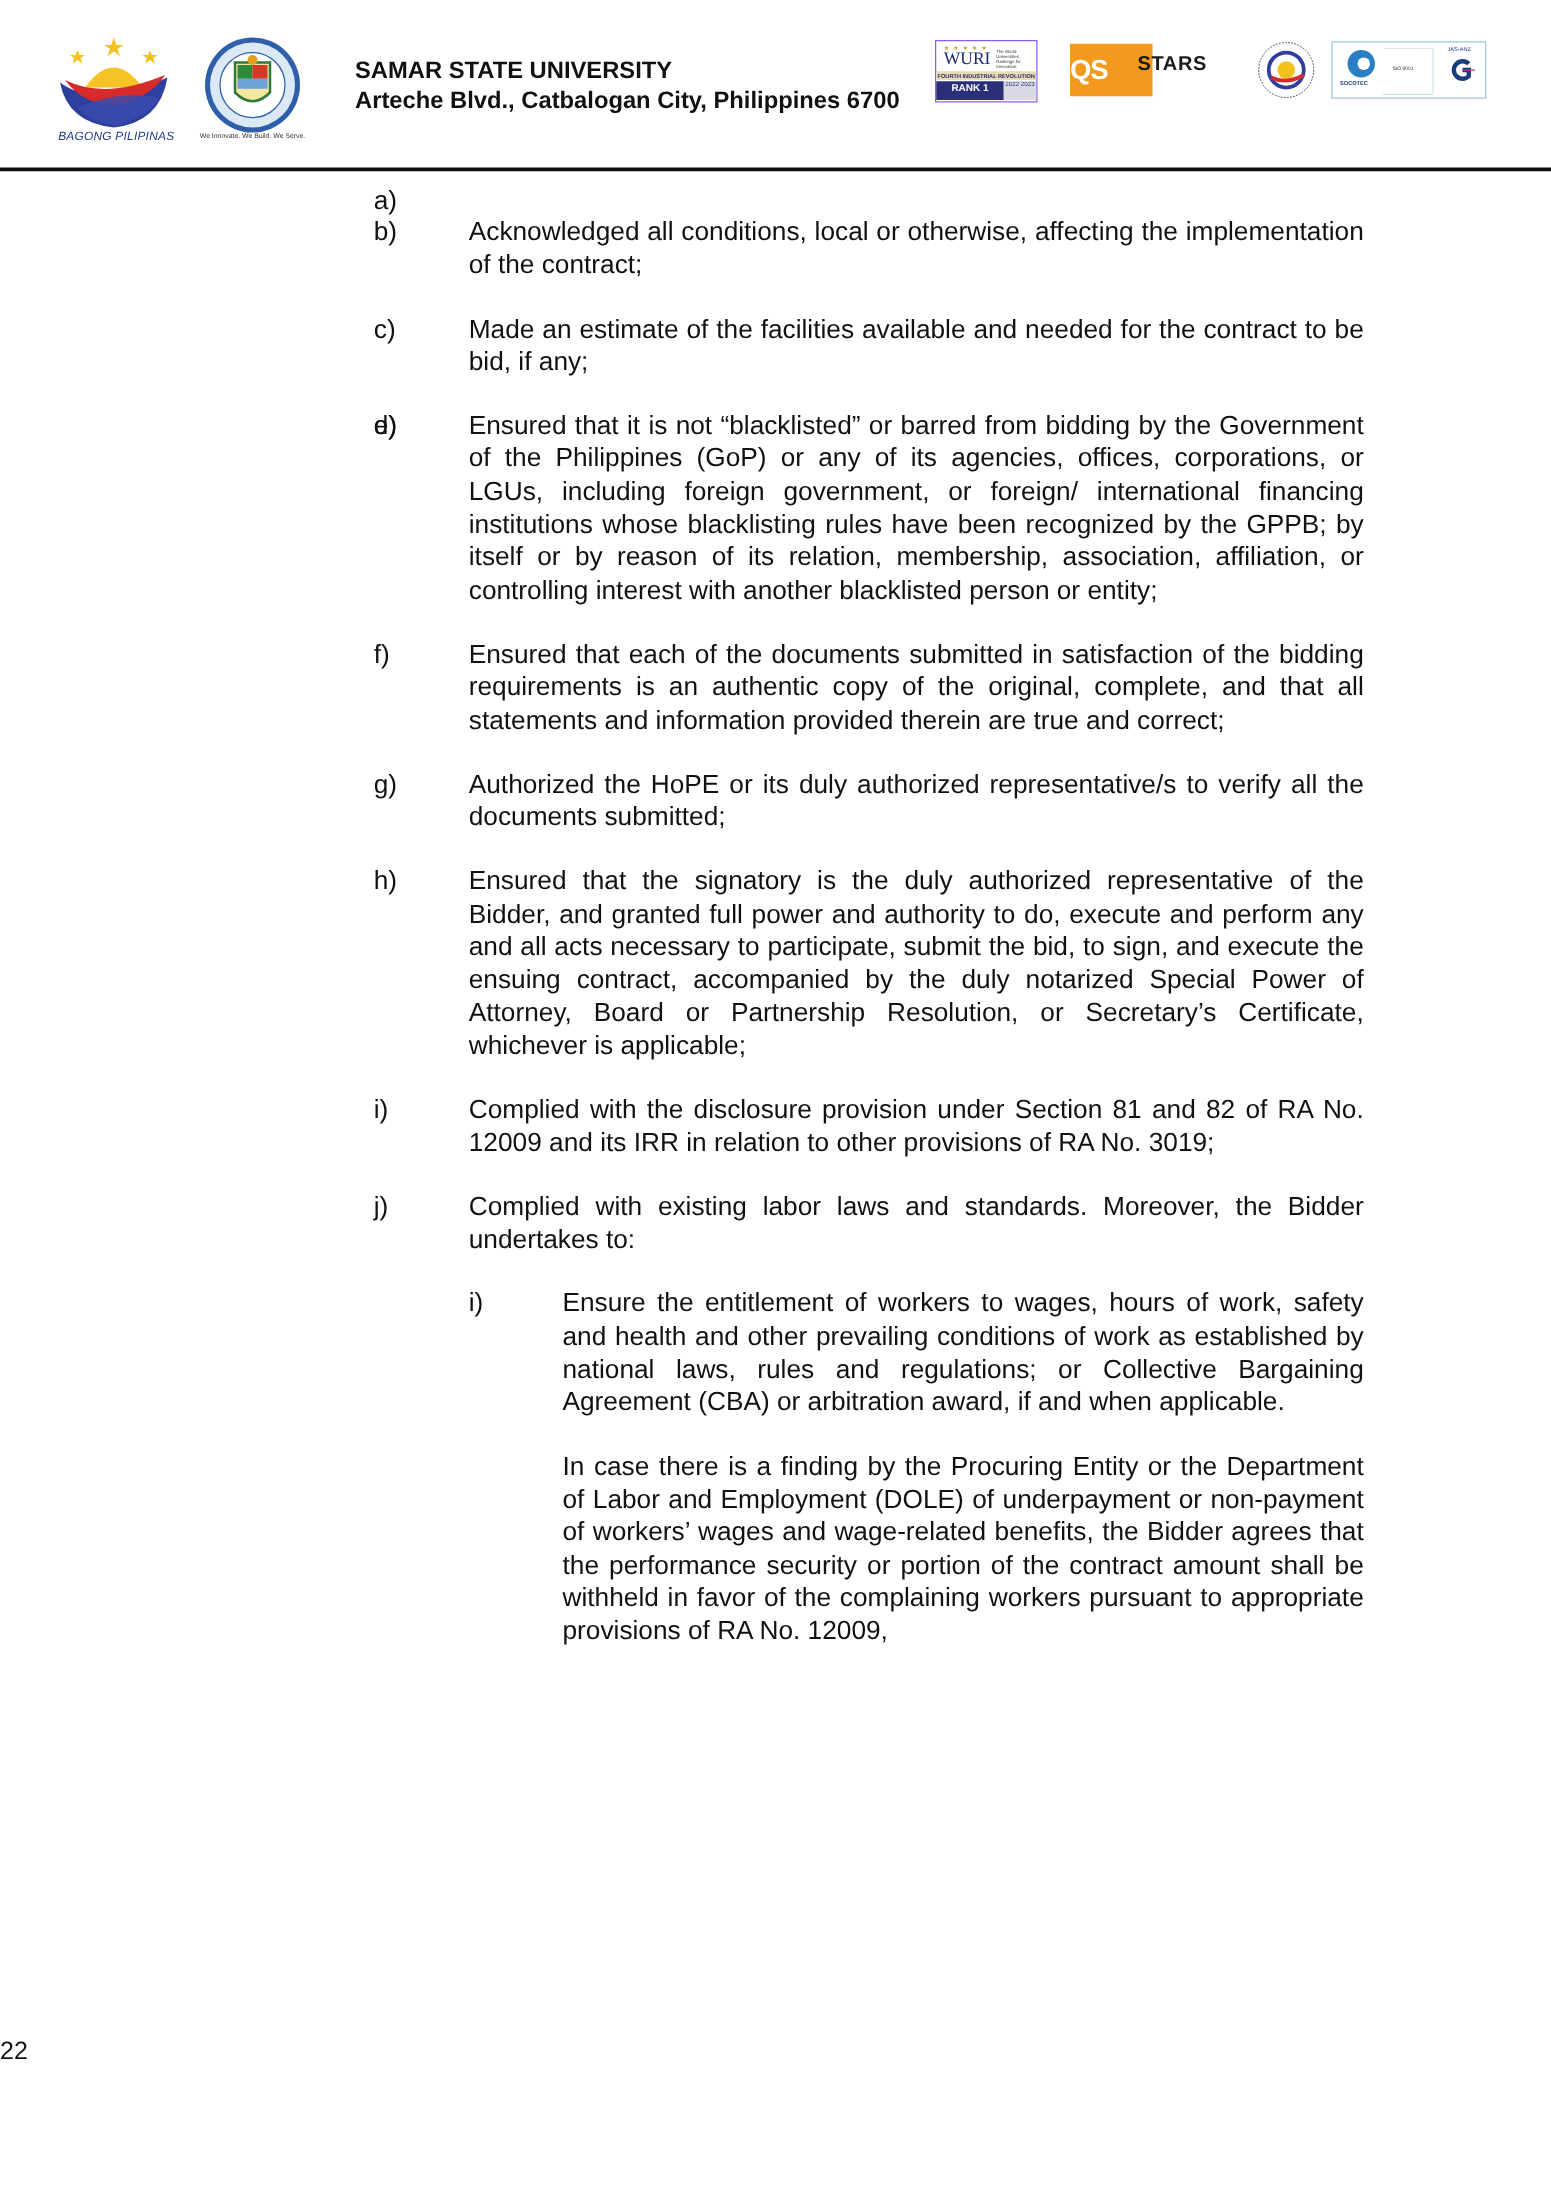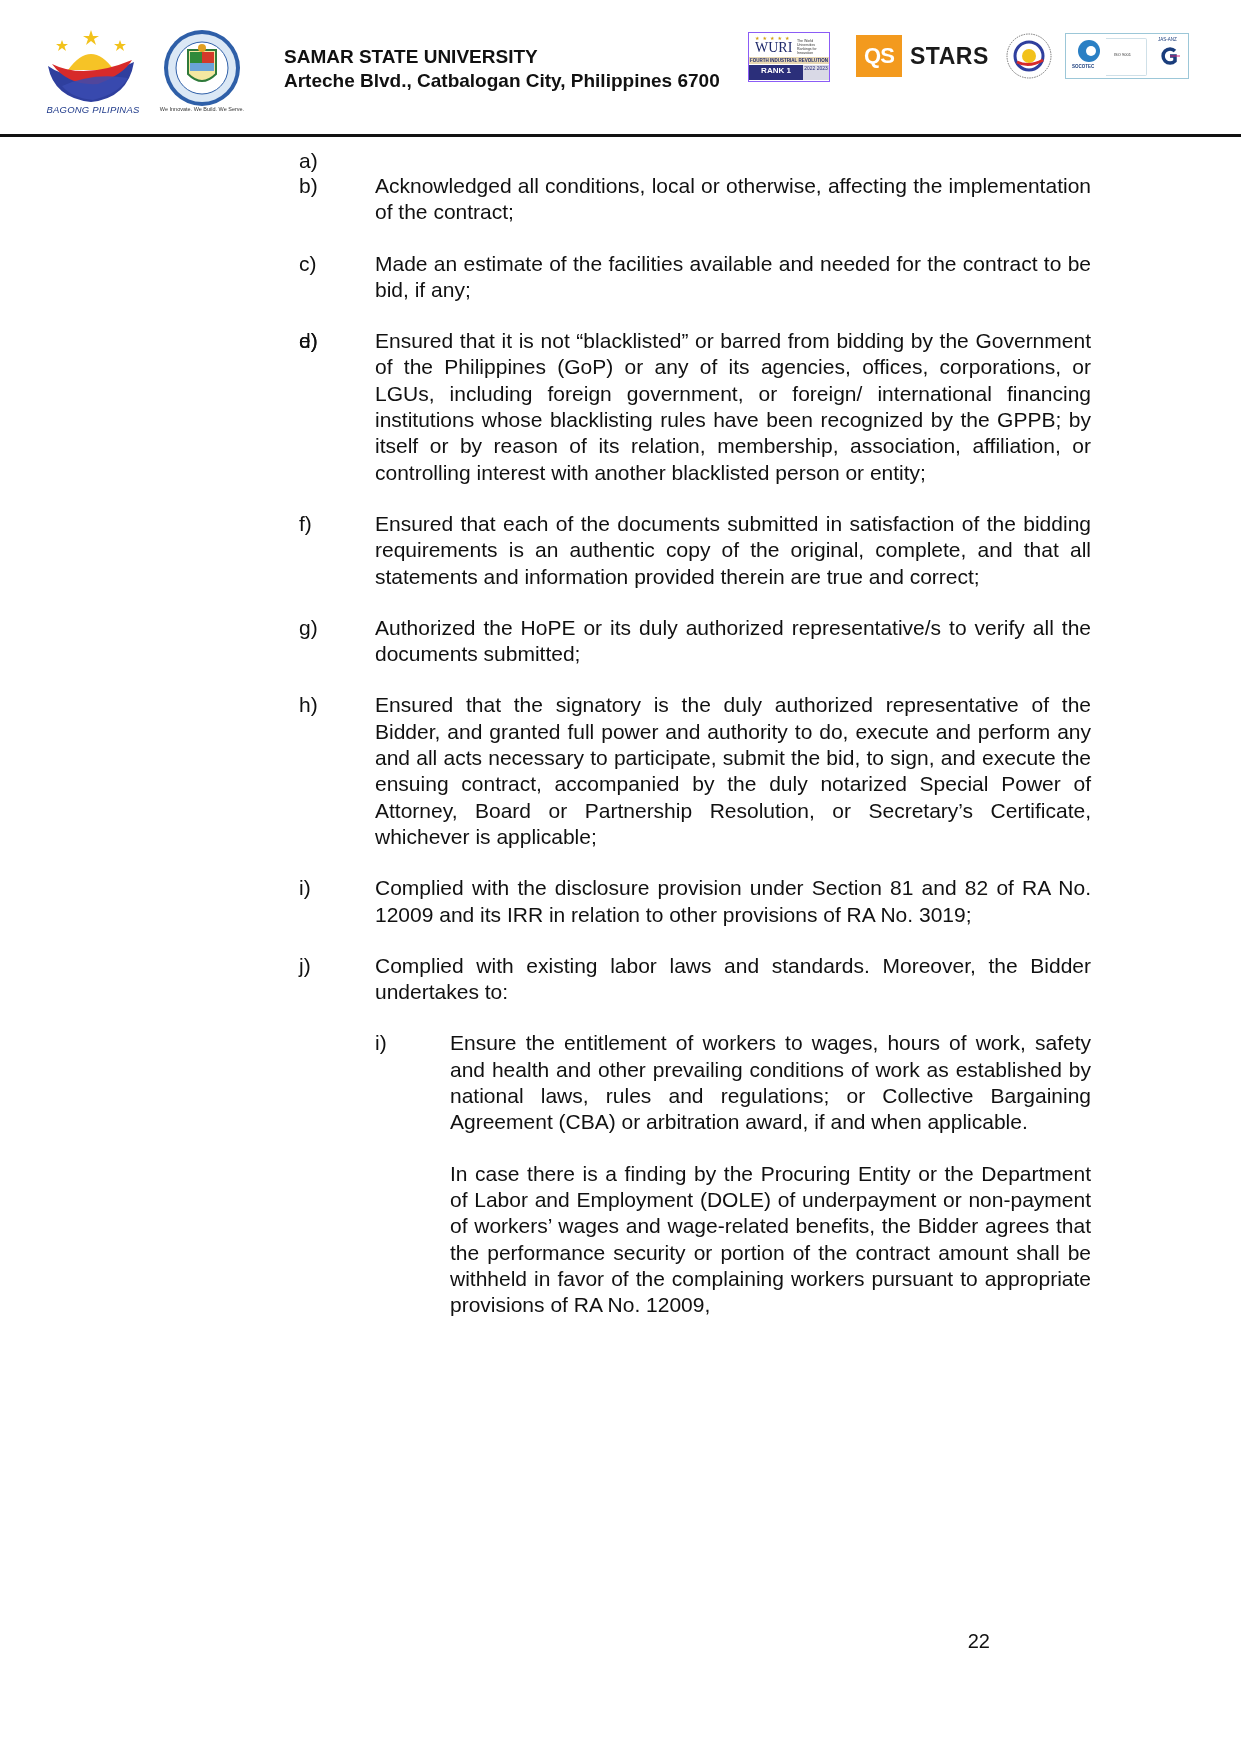--- a/index.html
+++ b/index.html
@@ -18,40 +18,40 @@
   .uni-addr { position: absolute; left: 284px; top: 70px; font-size: 19px; color: #111; font-weight: bold; }
 
   .wuri { position: absolute; left: 748px; top: 32px; width: 80px; height: 48px; border: 1px solid #8b5cf6; background: #fff; text-decoration: underline; }
   .wuri .stars { position: absolute; left: 6px; top: 2px; font-size: 5px; color: #d4a017; letter-spacing: 3px; }
   .wuri .w { position: absolute; left: 6px; top: 7px; font-family: "Liberation Serif", serif; font-size: 14px; color: #1f2a6b; }
   .wuri .small { position: absolute; left: 48px; top: 6px; font-size: 3.5px; color: #333; line-height: 4px; width: 30px; }
   .wuri .fir { position: absolute; left: 0; top: 24px; width: 80px; height: 7px; background: #e9d9b4; font-size: 4.5px; font-weight: bold; color: #1f2a6b; text-align: center; line-height: 7px; }
   .wuri .rank { position: absolute; left: 0; top: 32px; width: 54px; height: 15px; background: #2b2f7a; color: #fff; font-size: 8px; font-weight: bold; text-align: center; line-height: 12px; }
   .wuri .yr { position: absolute; left: 54px; top: 32px; width: 26px; height: 15px; background: #d9d9e6; color: #2b2f7a; font-size: 5px; text-align: center; line-height: 7px; }
 
-  .qs-box { position: absolute; left: 856px; top: 35px; width: 46px; height: 42px; background: #f39a1e; color: #fff;
-            font-size: 22px; font-weight: bold; text-align: center; line-height: 42px; letter-spacing: -1px; }
-  .qs-stars { position: absolute; left: 910px; top: 43px; font-size: 23px; font-weight: bold; color: #1a1a1a; letter-spacing: 0.5px; }
+  .qs-box { position: absolute; left: 856px; top: 35px; width: 66px; height: 42px; background: #f39a1e; color: #fff;
+            font-size: 22px; font-weight: bold; text-align: left; line-height: 42px; letter-spacing: -1px; }
+  .qs-stars { position: absolute; left: 910px; top: 43px; font-size: 16px; font-weight: bold; color: #1a1a1a; letter-spacing: 0.5px; }
 
   .seal3 { position: absolute; left: 1005px; top: 32px; width: 48px; height: 48px; }
   .iso { position: absolute; left: 1065px; top: 33px; width: 122px; height: 44px; border: 1px solid #9cc7d8; background: #fff; }
   .iso .socotec { position: absolute; left: 6px; top: 30px; font-size: 4.5px; font-weight: bold; color: #1a3d7c; }
   .iso .iso-no { position: absolute; left: 48px; top: 18px; font-size: 4px; color: #333; }
   .iso .jas { position: absolute; left: 92px; top: 3px; font-size: 4.5px; color: #1a3d7c; }
   .iso .sep { position: absolute; left: 40px; top: 4px; width: 40px; height: 36px; border: 1px solid #cfe0e8; border-left: none; border-radius: 0 2px 2px 0; }
 
   .content { position: absolute; left: 0; top: 148px; width: 1241px; }
   .item { position: relative; margin-bottom: 25px; }
   .label { position: absolute; left: 299px; top: 0; font-size: 21px; line-height: 26.3px; }
   .text { margin-left: 375px; width: 716px; font-size: 21px; line-height: 26.3px; text-align: justify; }
   .sub .label { left: 375px; }
   .sub .text { margin-left: 450px; width: 641px; }
   .subpara { margin-left: 450px; width: 641px; font-size: 21px; line-height: 26.3px; text-align: justify; margin-bottom: 25px; }
 
-  .page-no { position: absolute; left: 0; width: 990px; top: 1630px; text-align: right; font-size: 20px; }
+  .page-no { position: absolute; left: 0; width: 990px; top: 1630px; text-align: left; font-size: 20px; }
 </style>
 </head>
 <body>
 
 <div class="header">
   <div class="logo-bp">
     <svg width="106" height="76" viewBox="0 0 106 76">
       <polygon points="53,2 55,8 61,8 56,11 58,17 53,13 48,17 50,11 45,8 51,8" fill="#f2c21b"></polygon>
       <polygon points="24,12 25.5,16 30,16 26.5,18.5 28,23 24,20 20,23 21.5,18.5 18,16 22.5,16" fill="#f2c21b"></polygon>
       <polygon points="82,12 83.5,16 88,16 84.5,18.5 86,23 82,20 78,23 79.5,18.5 76,16 80.5,16" fill="#f2c21b"></polygon>

